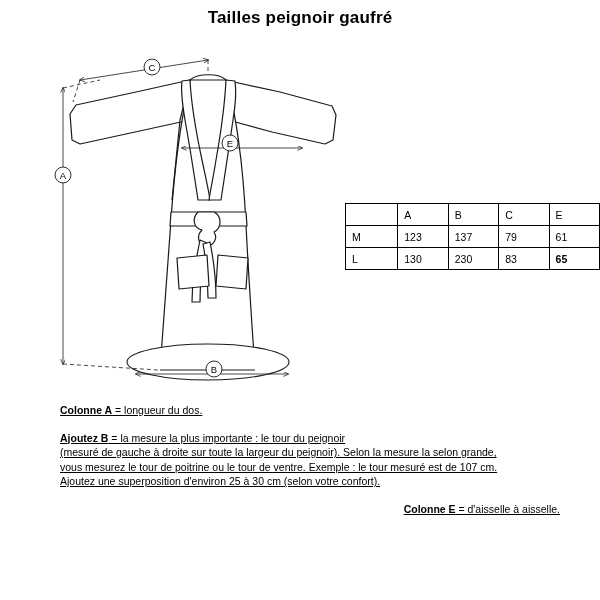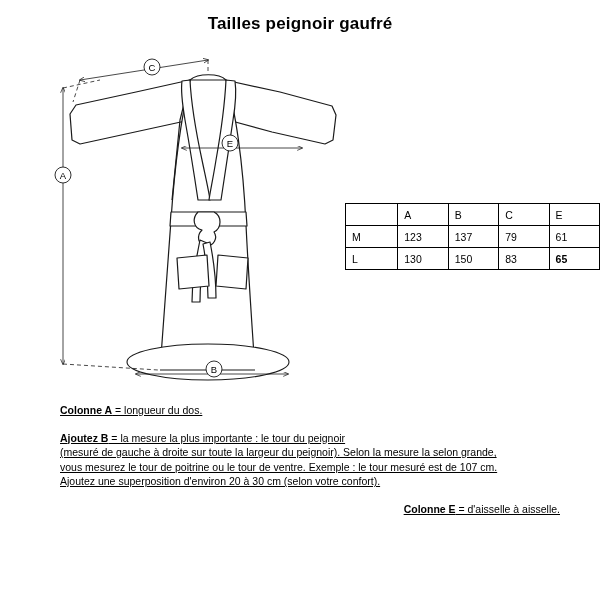--- a/index.html
+++ b/index.html
@@ -15,21 +15,21 @@
     position: relative;
     overflow: hidden;
   }
   .page {
     position: relative;
     width: 600px;
     height: 600px;
   }
   .title {
     position: absolute;
-    top: 14px;
+    top: 8px;
     left: 0;
     width: 600px;
     text-align: center;
     font-size: 17px;
     font-weight: bold;
     letter-spacing: 0.2px;
   }
   
   .drawing {
     position: absolute;
@@ -183,38 +183,38 @@
       <tr>
         <td class="col-label">M</td>
         <td class="val">123</td>
         <td class="val">137</td>
         <td class="val">79</td>
         <td class="val">61</td>
       </tr>
       <tr>
         <td class="col-label">L</td>
         <td class="val">130</td>
-        <td class="val">150</td>
+        <td class="val">230</td>
         <td class="val">83</td>
         <td class="val bold">65</td>
       </tr>
     </tbody>
   </table>
 
   <div class="legend">
 
     <div class="block">
       <span class="line"><b>Colonne A</b><span> = longueur du dos.</span></span>
     </div>
 
     <div class="block">
       <span class="line"><b>Ajoutez B</b><span> = la mesure la plus importante : le tour du peignoir</span></span>
       <span class="line">(mesuré de gauche à droite sur toute la largeur du peignoir). Selon la mesure la selon grande,</span>
       <span class="line">vous mesurez le tour de poitrine ou le tour de ventre. Exemple : le tour mesuré est de 107 cm.</span>
-      <span class="line">Ajoutez une superposition d'environ 20 à 30 cm (selon votre confort).</span>
+      <span class="line">Ajoutez une superposition d'environ 25 à 30 cm (selon votre confort).</span>
     </div>
 
 
     <div class="block">
       <span class="line"><b>Colonne E</b><span> = d'aisselle à aisselle.</span></span>
     </div>
 
   </div>
 
 </div>

